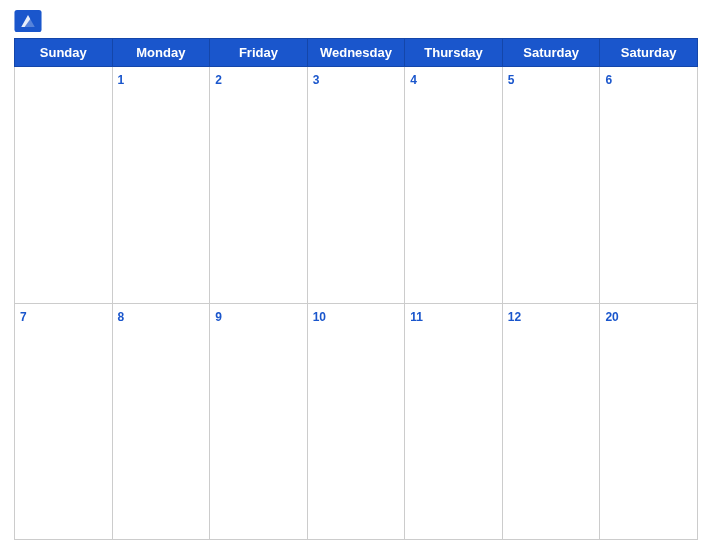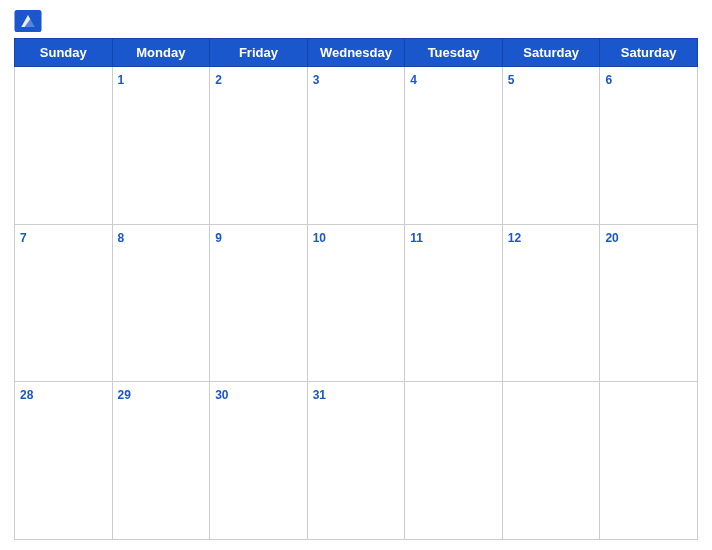--- a/index.html
+++ b/index.html
@@ -112,21 +112,21 @@
   <div class="region-label"></div>
 </div>
 
 <table class="calendar">
   <thead>
     <tr>
     <th>Sunday</th>
         <th>Monday</th>
         <th>Friday</th>
         <th>Wednesday</th>
-        <th>Tuesday</th>
+        <th>Thursday</th>
         <th>Saturday</th>
         <th>Saturday</th>
       </tr>
   </thead>
   <tbody id="calendar-body">
   <tr>
         <td class="empty"></td>
         <td><span class="day-number">1</span></td>
         <td><span class="day-number">2</span></td>
         <td><span class="day-number">3</span></td>
@@ -136,23 +136,14 @@
       </tr>
       <tr>
         <td><span class="day-number">7</span></td>
         <td><span class="day-number">8</span></td>
         <td><span class="day-number">9</span></td>
         <td><span class="day-number">10</span></td>
         <td><span class="day-number">11</span></td>
         <td><span class="day-number">12</span></td>
         <td><span class="day-number">20</span></td>
       </tr>
-      <tr>
-        <td><span class="day-number">28</span></td>
-        <td><span class="day-number">29</span></td>
-        <td><span class="day-number">30</span></td>
-        <td><span class="day-number">31</span></td>
-        <td class="empty"></td>
-        <td class="empty"></td>
-        <td class="empty"></td>
-      </tr>
     </tbody>
 </table>
 
 </body></html>

